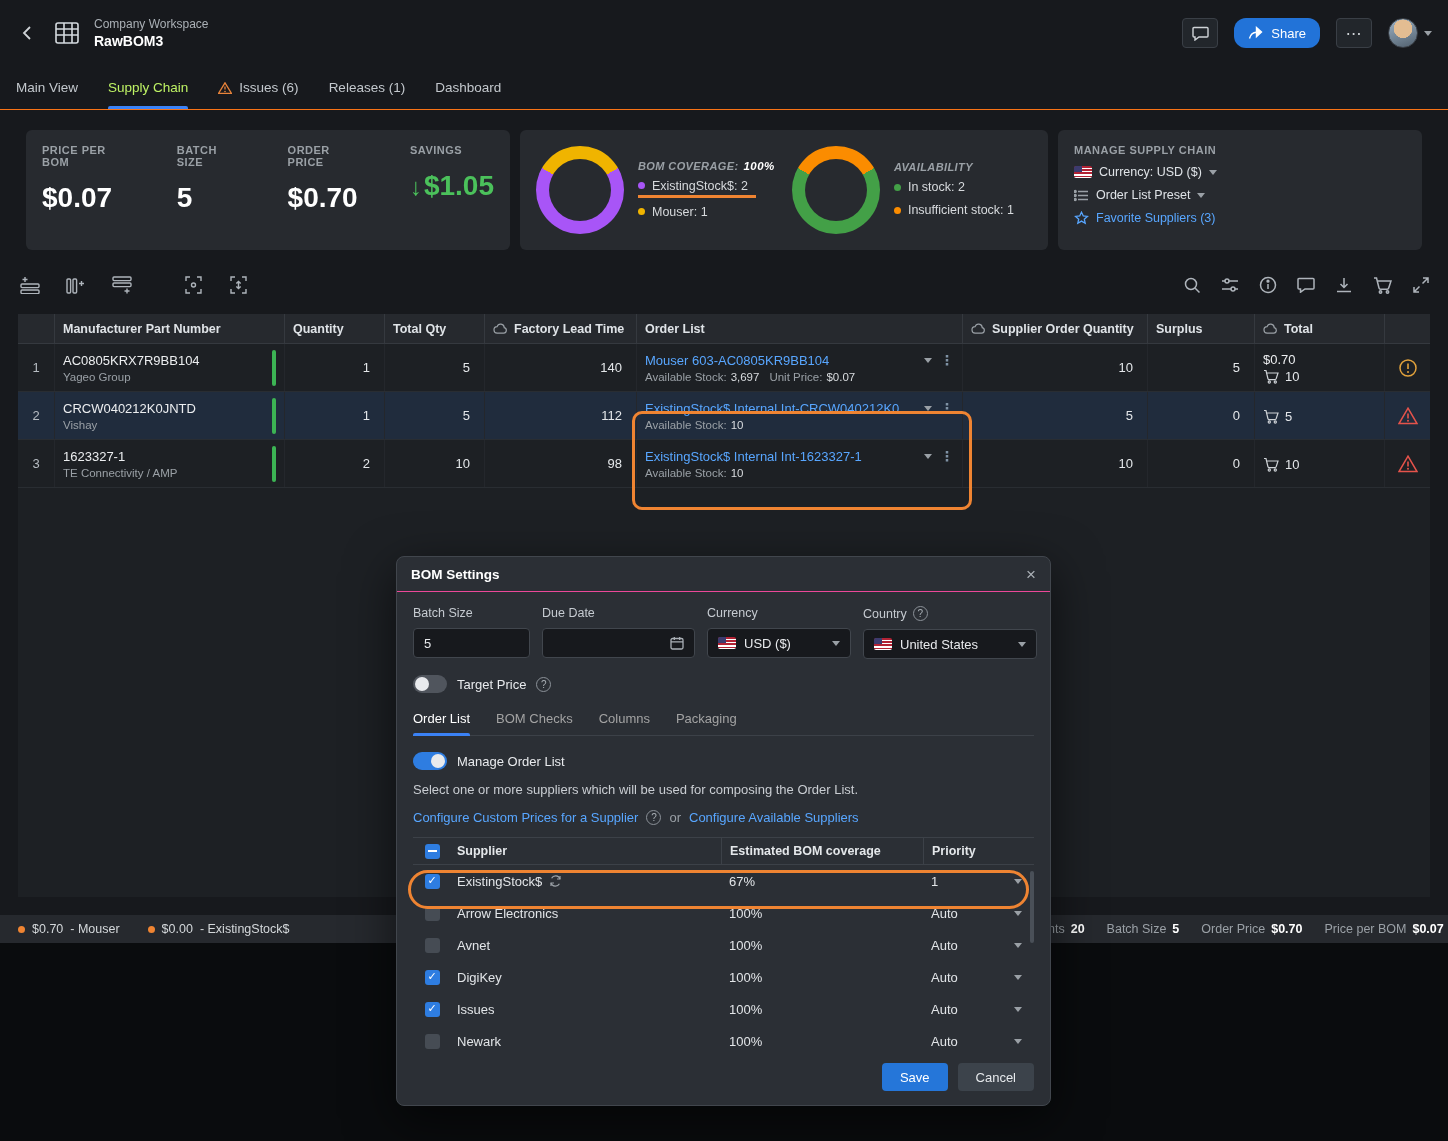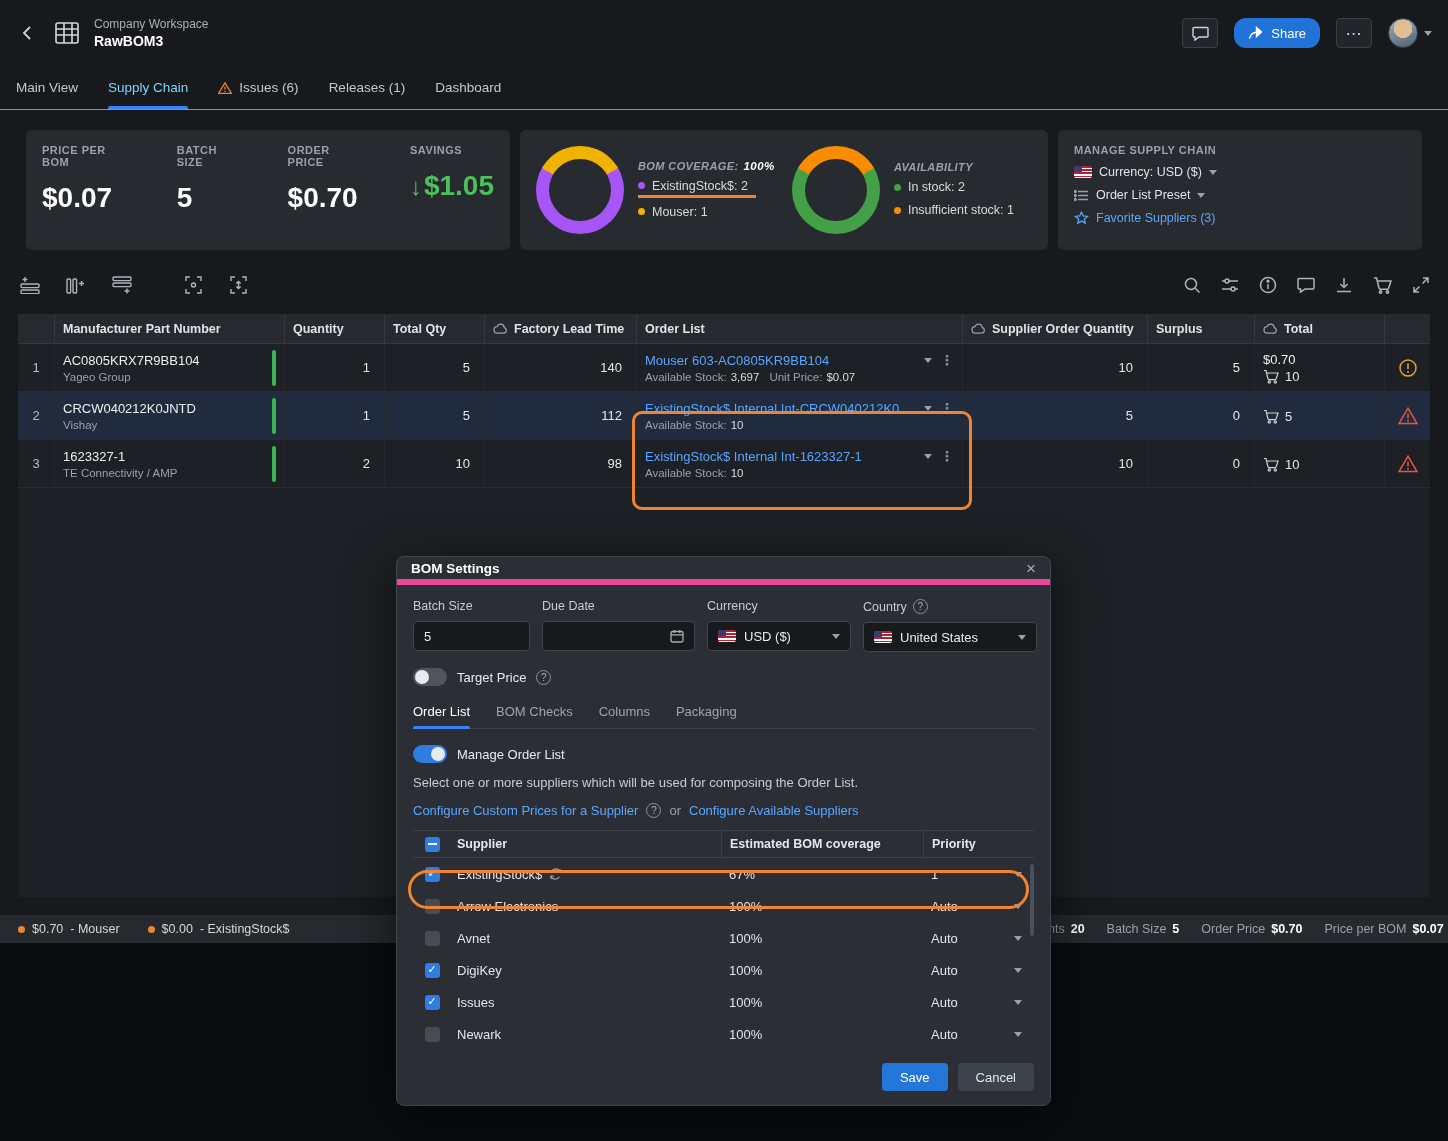--- a/index.html
+++ b/index.html
@@ -22,21 +22,21 @@
   .avatar { width:30px; height:30px; border-radius:50%;
     background:radial-gradient(circle at 50% 35%, #e3bd92 0 40%, transparent 41%),
                linear-gradient(160deg,#9db3c6,#51606e); border:1px solid #3a3f46; }
   .avwrap { display:flex; align-items:center; gap:6px; }
   .dots { font-size:16px; color:#cfd3d7; letter-spacing:1px; }
 
   
   .tabbar { height:44px; display:flex; align-items:stretch; padding:0 16px; border-bottom:1px solid #f97316; }
   .tab { display:flex; align-items:center; gap:7px; margin-right:30px; position:relative;
     color:#c3c8cd; font-size:13.5px; cursor:pointer; }
-  .tab.on { color:#7dd3fc; }
+  .tab.on { color:#bef264; }
   .tab.on::after { content:""; position:absolute; left:0; right:0; bottom:0; height:3px;
     background:#3b82f6; border-radius:2px 2px 0 0; }
 
   
   .cards { display:flex; gap:10px; margin:20px 26px 0; }
   .card { background:#272a2f; border-radius:6px; padding:14px 16px; height:120px; }
   .cardtitle { font-size:11px; letter-spacing:.5px; color:#9aa0a6; font-weight:bold; }
   .card-saving { width:176px; }
   .saving-msg { margin-top:16px; font-size:13px; color:#e2e5e8; }
   .card-stats { width:484px; display:flex; gap:42px; }
@@ -105,21 +105,21 @@
   .sb-item { display:flex; align-items:center; gap:7px; margin-right:28px; color:#d4d8db; }
   .sb-dot { width:7px; height:7px; border-radius:50%; background:#ef8432; }
   .sb-right { position:absolute; left:1048px; display:flex; gap:22px; }
   .sb-kv { display:flex; gap:6px; align-items:center; }
   .sb-kv .k { color:#9aa0a6; }
   .sb-kv .v { color:#fff; font-weight:bold; }
 
   
   .modal { position:absolute; left:396px; top:556px; width:655px; height:550px; background:#2b2f35;
     border:1px solid #41464d; border-radius:8px; box-shadow:0 14px 50px rgba(0,0,0,.6); z-index:10; }
-  .m-head { height:28px; display:flex; align-items:center; padding:0 14px; border-bottom:6px solid #ec4899; }
+  .m-head { height:35px; display:flex; align-items:center; padding:0 14px; border-bottom:1px solid #ec4899; }
   .m-title { font-size:13.5px; font-weight:bold; color:#fff; }
   .m-close { margin-left:auto; font-size:17px; color:#aab0b6; cursor:pointer; line-height:1; }
   .m-body { padding:14px 16px 0; position:relative; }
   .frow { display:flex; gap:12px; }
   .fgroup { display:flex; flex-direction:column; }
   .flabel { font-size:12.5px; color:#c6cbd1; margin-bottom:8px; display:flex; align-items:center; gap:6px; }
   .ibox { height:30px; background:#17191d; border:1px solid #41464d; border-radius:4px;
     display:flex; align-items:center; gap:8px; padding:0 10px; font-size:13px; color:#e8eaed; }
   input.ibox { outline:none; }
   .sel { cursor:pointer; }

